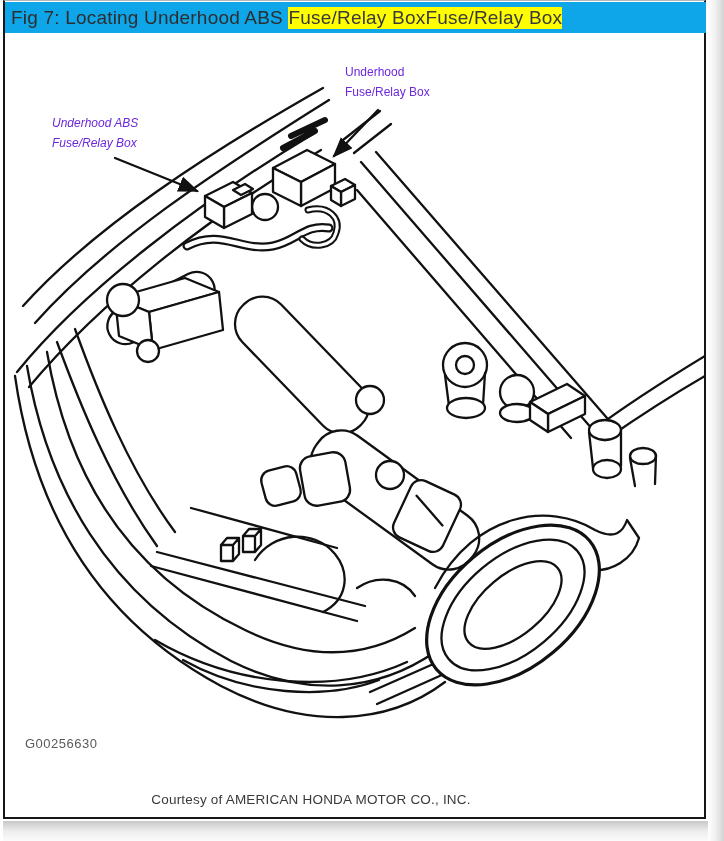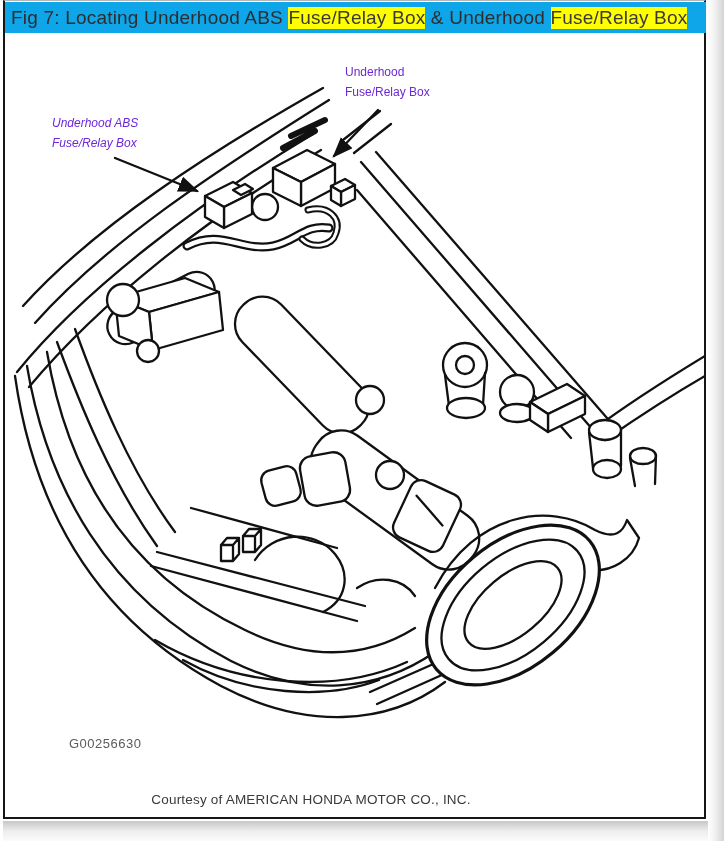--- a/index.html
+++ b/index.html
@@ -33,40 +33,39 @@
   
   .diag-label{
     position:absolute;font-size:12px;line-height:20px;color:#6d28d9;
     white-space:pre;pointer-events:none;
   }
   .lbl-abs{left:52px;top:113px;font-style:italic;}
   .lbl-uh{left:345px;top:62px;}
   .fig-num{
     position:absolute;left:25px;top:736px;font-size:13px;color:#5a5a5a;
     letter-spacing:.5px;
-    margin-left:44px;
   }
   .courtesy{
     position:absolute;left:5px;top:792px;width:612px;text-align:center;
     font-size:13.5px;color:#3a3a3a;letter-spacing:.2px;
   }
   svg.diagram{position:absolute;left:5px;top:40px;}
   svg.diagram *{vector-effect:none;}
   .s{fill:none;stroke:#111;stroke-width:2.3;stroke-linecap:round;stroke-linejoin:round;}
   .sw{fill:#fff;stroke:#111;stroke-width:2.3;stroke-linejoin:round;}
   .thick{fill:none;stroke:#111;stroke-width:9;stroke-linecap:round;}
   .thinw{fill:none;stroke:#fff;stroke-width:4.5;stroke-linecap:round;}
 </style>
 </head>
 <body>
 
 <div class="frame"></div>
 
 <div class="titlebar">
-  <span>Fig 7: Locating Underhood ABS </span><span class="hl">Fuse/Relay Box</span><span> &amp; Underhood </span><span class="hl">Fuse/Relay Box</span>
+  <span>Fig 7: Locating Underhood ABS </span><span class="hl">Fuse/Relay Box</span><span class="hl">Fuse/Relay Box</span>
 </div>
 
 <svg class="diagram" width="700" height="690" viewBox="0 0 700 690">
   <defs>
     <marker id="arr" markerWidth="10" markerHeight="8" refX="8" refY="3.5" orient="auto">
       <path d="M0,0 L9,3.5 L0,7 z" fill="#111"></path>
     </marker>
   </defs>
 
   <g>

